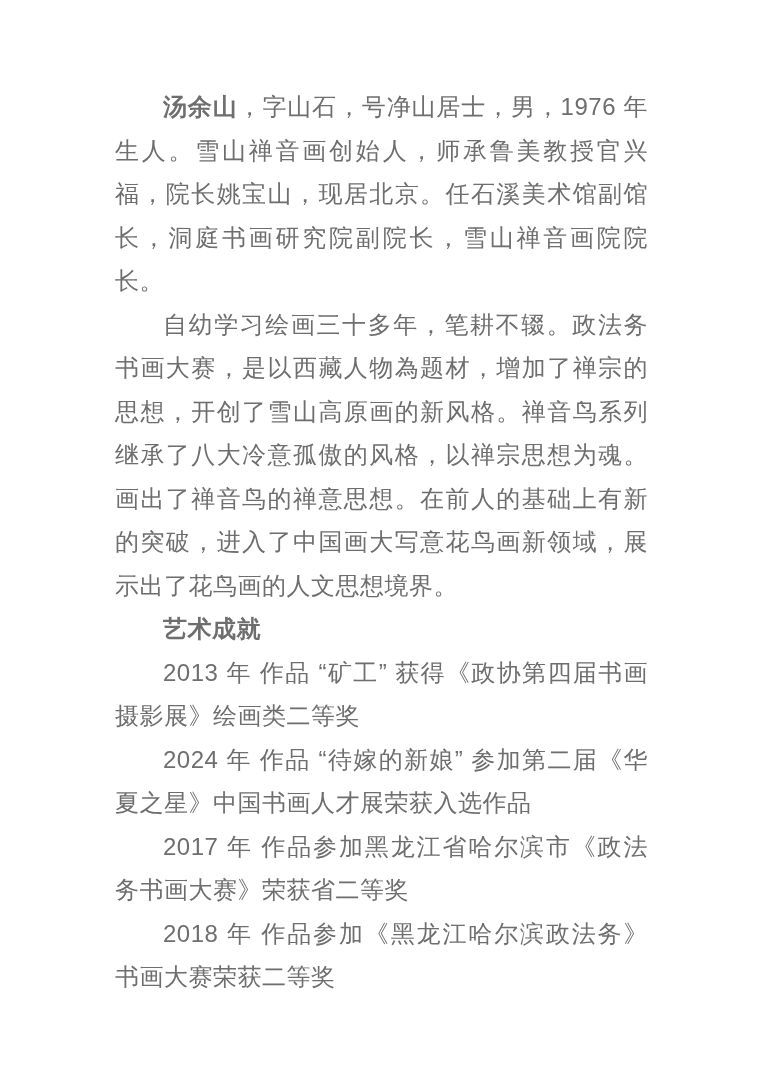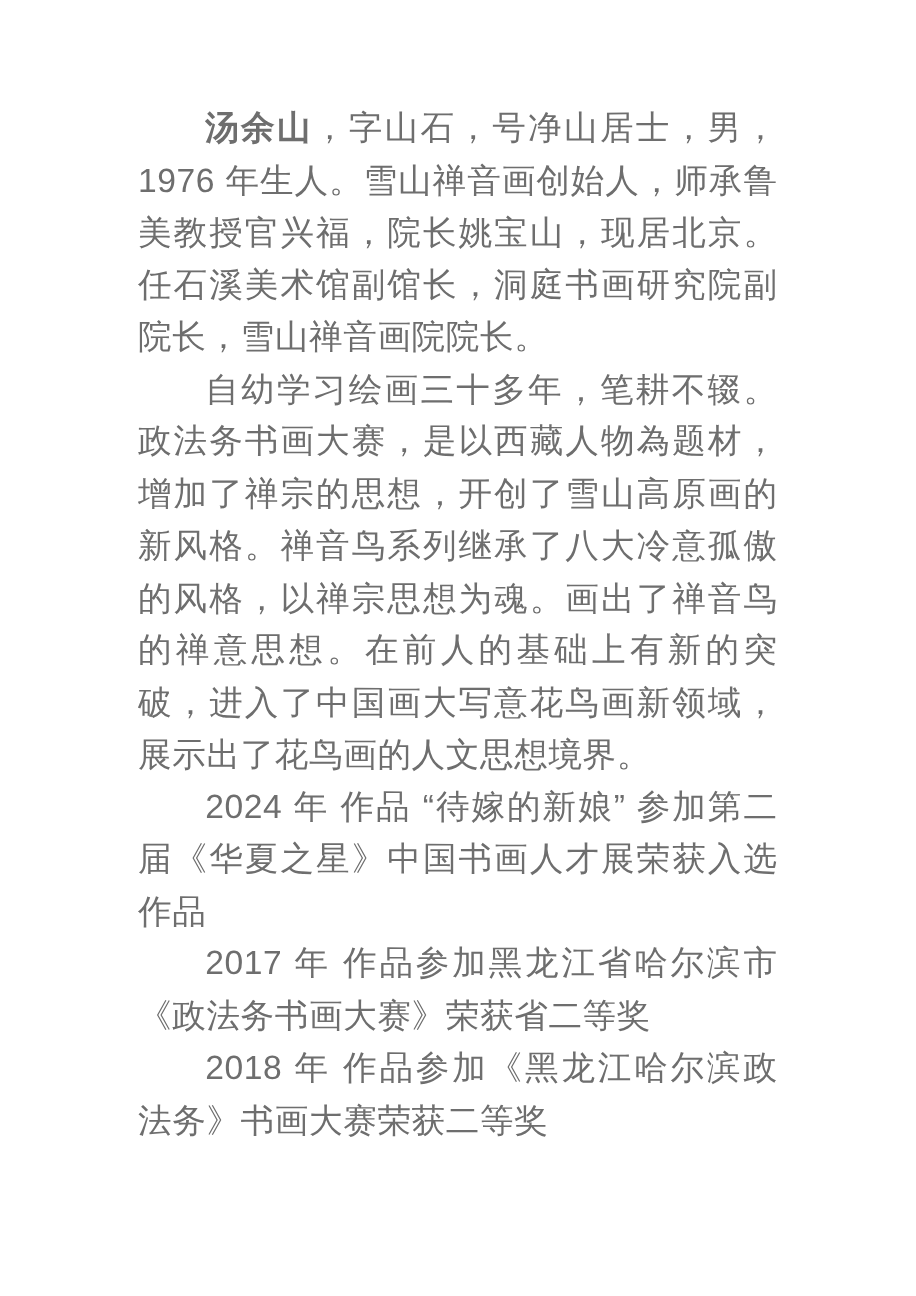--- a/index.html
+++ b/index.html
@@ -17,21 +17,21 @@
   .page {
     box-sizing: border-box;
     width: 763px;
     height: 1080px;
     background: #ffffff;
     padding: 85px 115px 0 115px;
   }
   .doc p {
     margin: 0;
     padding: 0;
-    font-size: 28px;
+    font-size: 24px;
     line-height: 43.5px;
     text-indent: 2em;
     text-align: justify;
     text-justify: inter-ideograph;
     letter-spacing: 0.5px;
   }
   .doc .name {
     font-weight: bold;
   }
   .doc p.heading {
@@ -42,22 +42,24 @@
 </head>
 <body>
 
 <div class="page">
   <div class="doc">
 
     <p><span class="name">汤余山</span><span>，字山石，号净山居士，男，1976 年生人。雪山禅音画创始人，师承鲁美教授官兴福，院长姚宝山，现居北京。任石溪美术馆副馆长，洞庭书画研究院副院长，雪山禅音画院院长。</span></p>
 
     <p>自幼学习绘画三十多年，笔耕不辍。政法务书画大赛，是以西藏人物為题材，增加了禅宗的思想，开创了雪山高原画的新风格。禅音鸟系列继承了八大冷意孤傲的风格，以禅宗思想为魂。画出了禅音鸟的禅意思想。在前人的基础上有新的突破，进入了中国画大写意花鸟画新领域，展示出了花鸟画的人文思想境界。</p>
 
+    <p class="heading">艺术成就</p>
 
 
+    <p>2013 年 作品 “矿工” 获得《政协第四届书画摄影展》绘画类二等奖</p>
 
     <p>2024 年 作品 “待嫁的新娘” 参加第二届《华夏之星》中国书画人才展荣获入选作品</p>
 
     <p>2017 年 作品参加黑龙江省哈尔滨市《政法务书画大赛》荣获省二等奖</p>
 
     <p>2018 年 作品参加《黑龙江哈尔滨政法务》书画大赛荣获二等奖</p>
 
   </div>
 </div>
 

